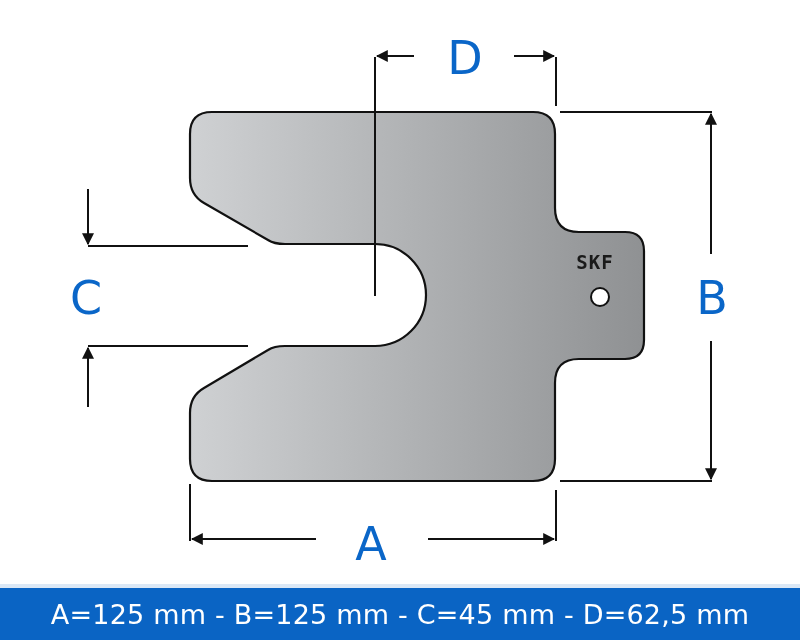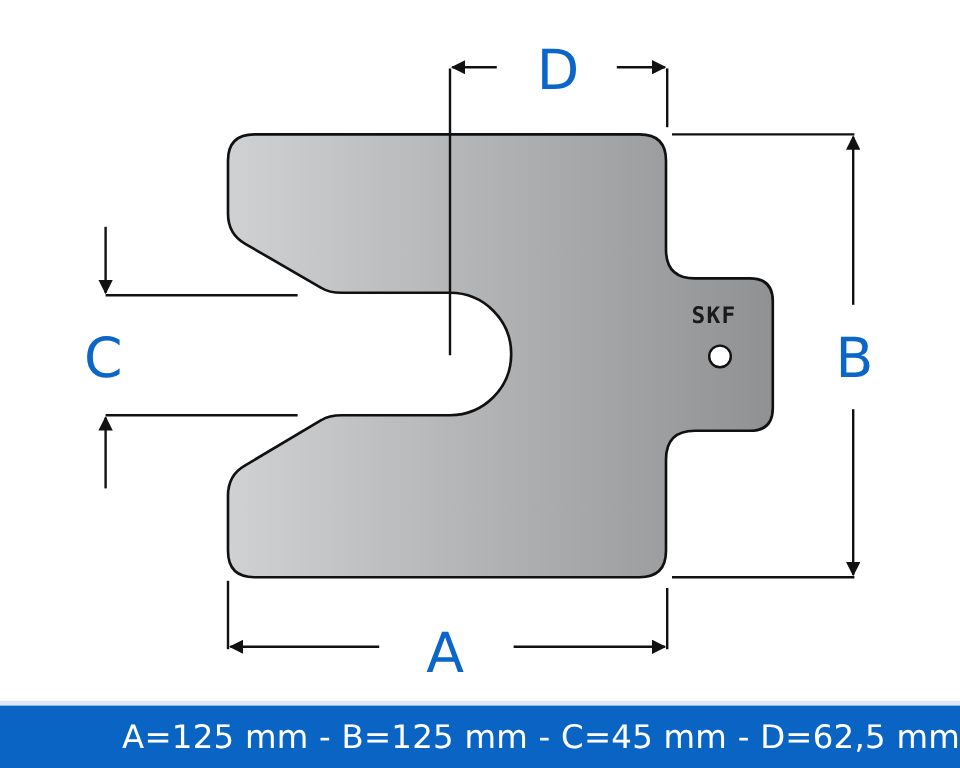--- a/index.html
+++ b/index.html
@@ -1,20 +1,20 @@
 <!DOCTYPE html>
 <html><head>
 <meta charset="utf-8">
 <style>
   html, body { margin: 0; padding: 0; background: #ffffff; }
   body { width: 800px; height: 640px; position: relative; overflow: hidden; font-family: "DejaVu Sans", sans-serif; }
   #diagram { position: absolute; left: 0; top: 0; width: 800px; height: 585px; }
   .dim-label { font-family: "DejaVu Sans", sans-serif; font-size: 46px; fill: #0a66c8; font-weight: normal; }
   .logo { font-family: "DejaVu Sans Mono", monospace; font-weight: bold; font-size: 19px; fill: #1a1a1a; letter-spacing: 1px; }
-  #footer { position: absolute; left: 0; top: 588px; width: 800px; height: 52px; background: #0a64c4; color: #ffffff; display: flex; align-items: center; justify-content: flex-end; font-family: "DejaVu Sans", sans-serif; font-size: 27px; letter-spacing: 0.2px; }
+  #footer { position: absolute; left: 0; top: 588px; width: 800px; height: 52px; background: #0a64c4; color: #ffffff; display: flex; align-items: center; justify-content: center; font-family: "DejaVu Sans", sans-serif; font-size: 27px; letter-spacing: 0.2px; }
   #footer-top { position: absolute; left: 0; top: 584px; width: 800px; height: 4px; background: #dbe8f6; }
 </style>
 </head>
 <body>
 
 <svg id="diagram" viewBox="0 0 800 585" xmlns="http://www.w3.org/2000/svg">
   <defs>
     <linearGradient id="shimGrad" x1="0" y1="0" x2="1" y2="0">
       <stop offset="0" stop-color="#cfd1d3"></stop>
       <stop offset="1" stop-color="#8f9193"></stop>

